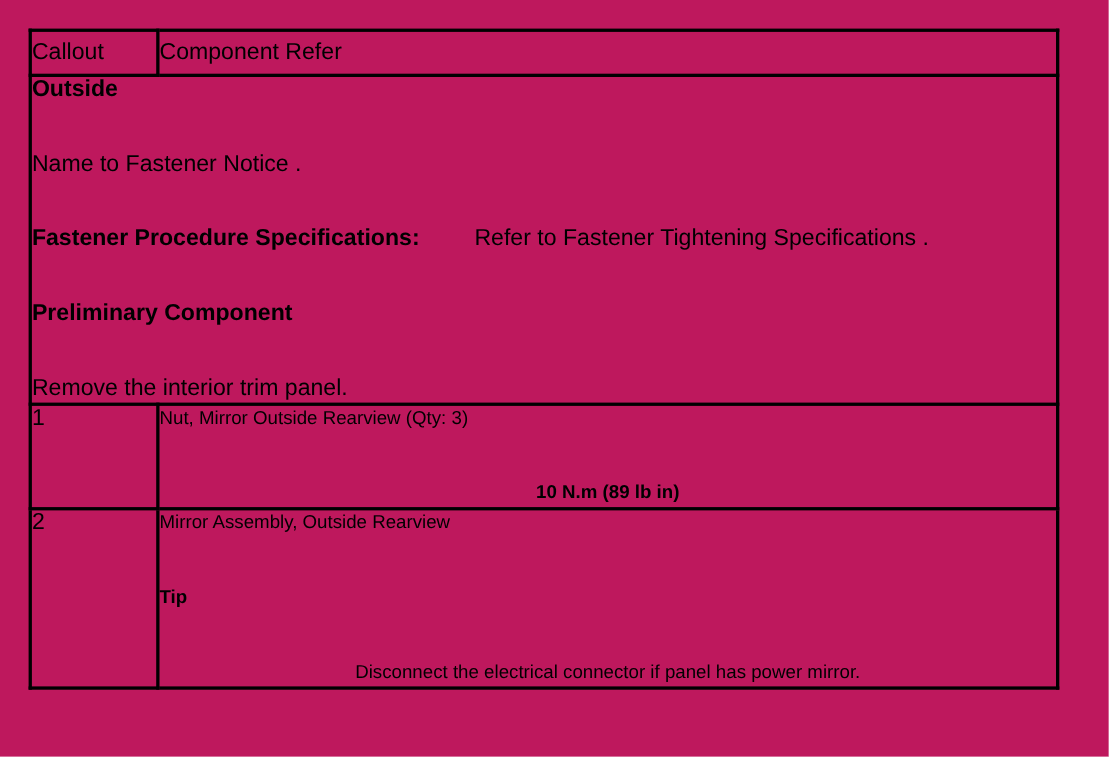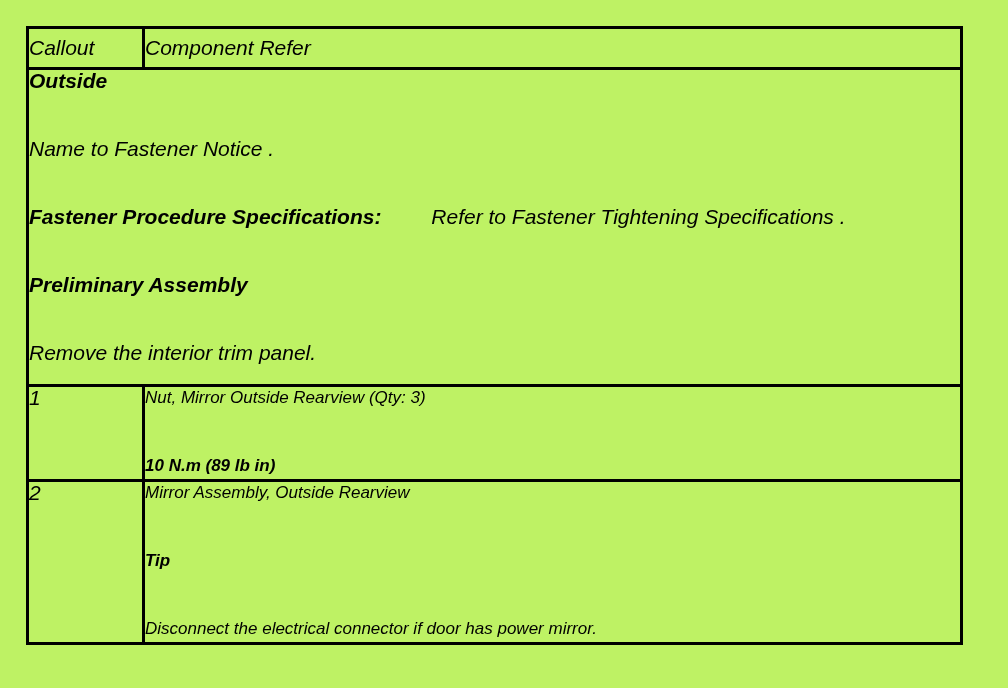--- a/index.html
+++ b/index.html
@@ -14,22 +14,21 @@
     overflow: hidden;
     font-family: "Liberation Sans", sans-serif;
     color: #000000;
     -webkit-font-smoothing: none;
   }
 
   .page {
     position: relative;
     width: 1008px;
     height: 688px;
-    background: #bef264;
-    font-style: italic;
+    background: #be185d;
   }
 
   
   .callout-table {
     position: absolute;
     left: 26px;
     top: 26px;
     width: 934px;
     border-collapse: collapse;
     table-layout: fixed;
@@ -66,21 +65,21 @@
     font-size: 21px;
     line-height: 1.0;
   }
   .notice-cell .para {
     margin: 0 0 46px 0;
     font-size: 21px;
     line-height: 22px;
     white-space: nowrap;
   }
   .notice-cell .para:last-child {
-    margin-bottom: 20px;
+    margin-bottom: 2px;
   }
   .notice-cell .para.b {
     font-weight: bold;
   }
   .notice-cell .para .lbl {
     font-weight: bold;
   }
   .notice-cell .para .txt {
     font-weight: normal;
     margin-left: 44px;
@@ -101,20 +100,21 @@
     line-height: 22px;
   }
   .desc-cell .para {
     margin: 0 0 46px 0;
     font-size: 17px;
     line-height: 22px;
     white-space: nowrap;
   }
   .desc-cell .para:last-child {
     margin-bottom: 2px;
+    text-align: center;
   }
   .desc-cell .para.b {
     font-weight: bold;
   }
 </style>
 </head>
 <body>
 
 <div class="page">
 
@@ -132,39 +132,39 @@
 
       <tr>
         <td class="notice-cell" colspan="2">
 
           <p class="para b">Outside</p>
 
           <p class="para">Name to Fastener Notice .</p>
 
           <p class="para"><span class="lbl">Fastener Procedure Specifications:</span><span class="txt"> Refer to Fastener Tightening Specifications .</span></p>
 
-          <p class="para b">Preliminary Assembly</p>
+          <p class="para b">Preliminary Component</p>
 
           <p class="para">Remove the interior trim panel.</p>
         </td>
       </tr>
 
       <tr>
         <td class="num-cell">1</td>
         <td class="desc-cell">
           <p class="para">Nut, Mirror Outside Rearview (Qty: 3)</p>
           <p class="para b">10 N.m (89 lb in)</p>
         </td>
       </tr>
 
       <tr>
         <td class="num-cell">2</td>
         <td class="desc-cell">
           <p class="para">Mirror Assembly, Outside Rearview</p>
           <p class="para b">Tip</p>
-          <p class="para">Disconnect the electrical connector if door has power mirror.</p>
+          <p class="para">Disconnect the electrical connector if panel has power mirror.</p>
         </td>
       </tr>
 
     </tbody>
   </table>
 
 </div>
 
 </body></html>

